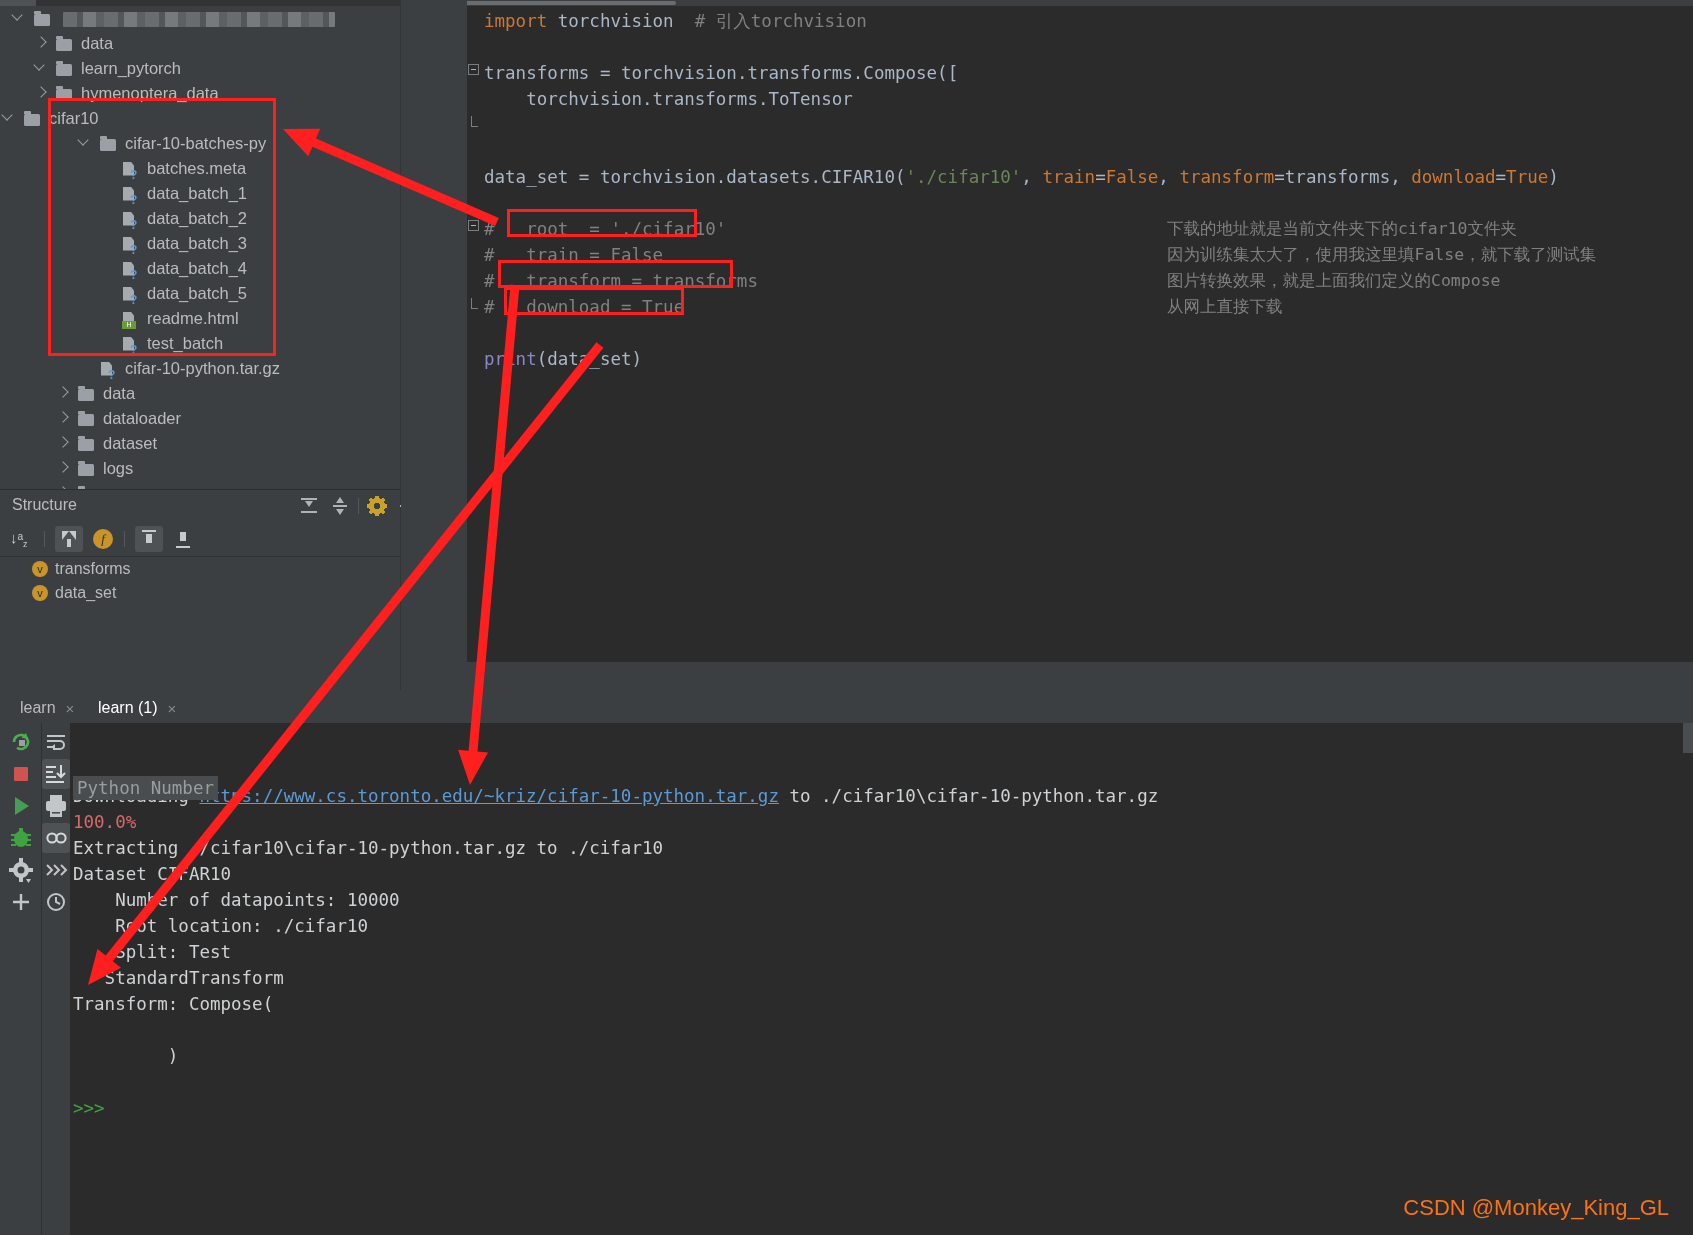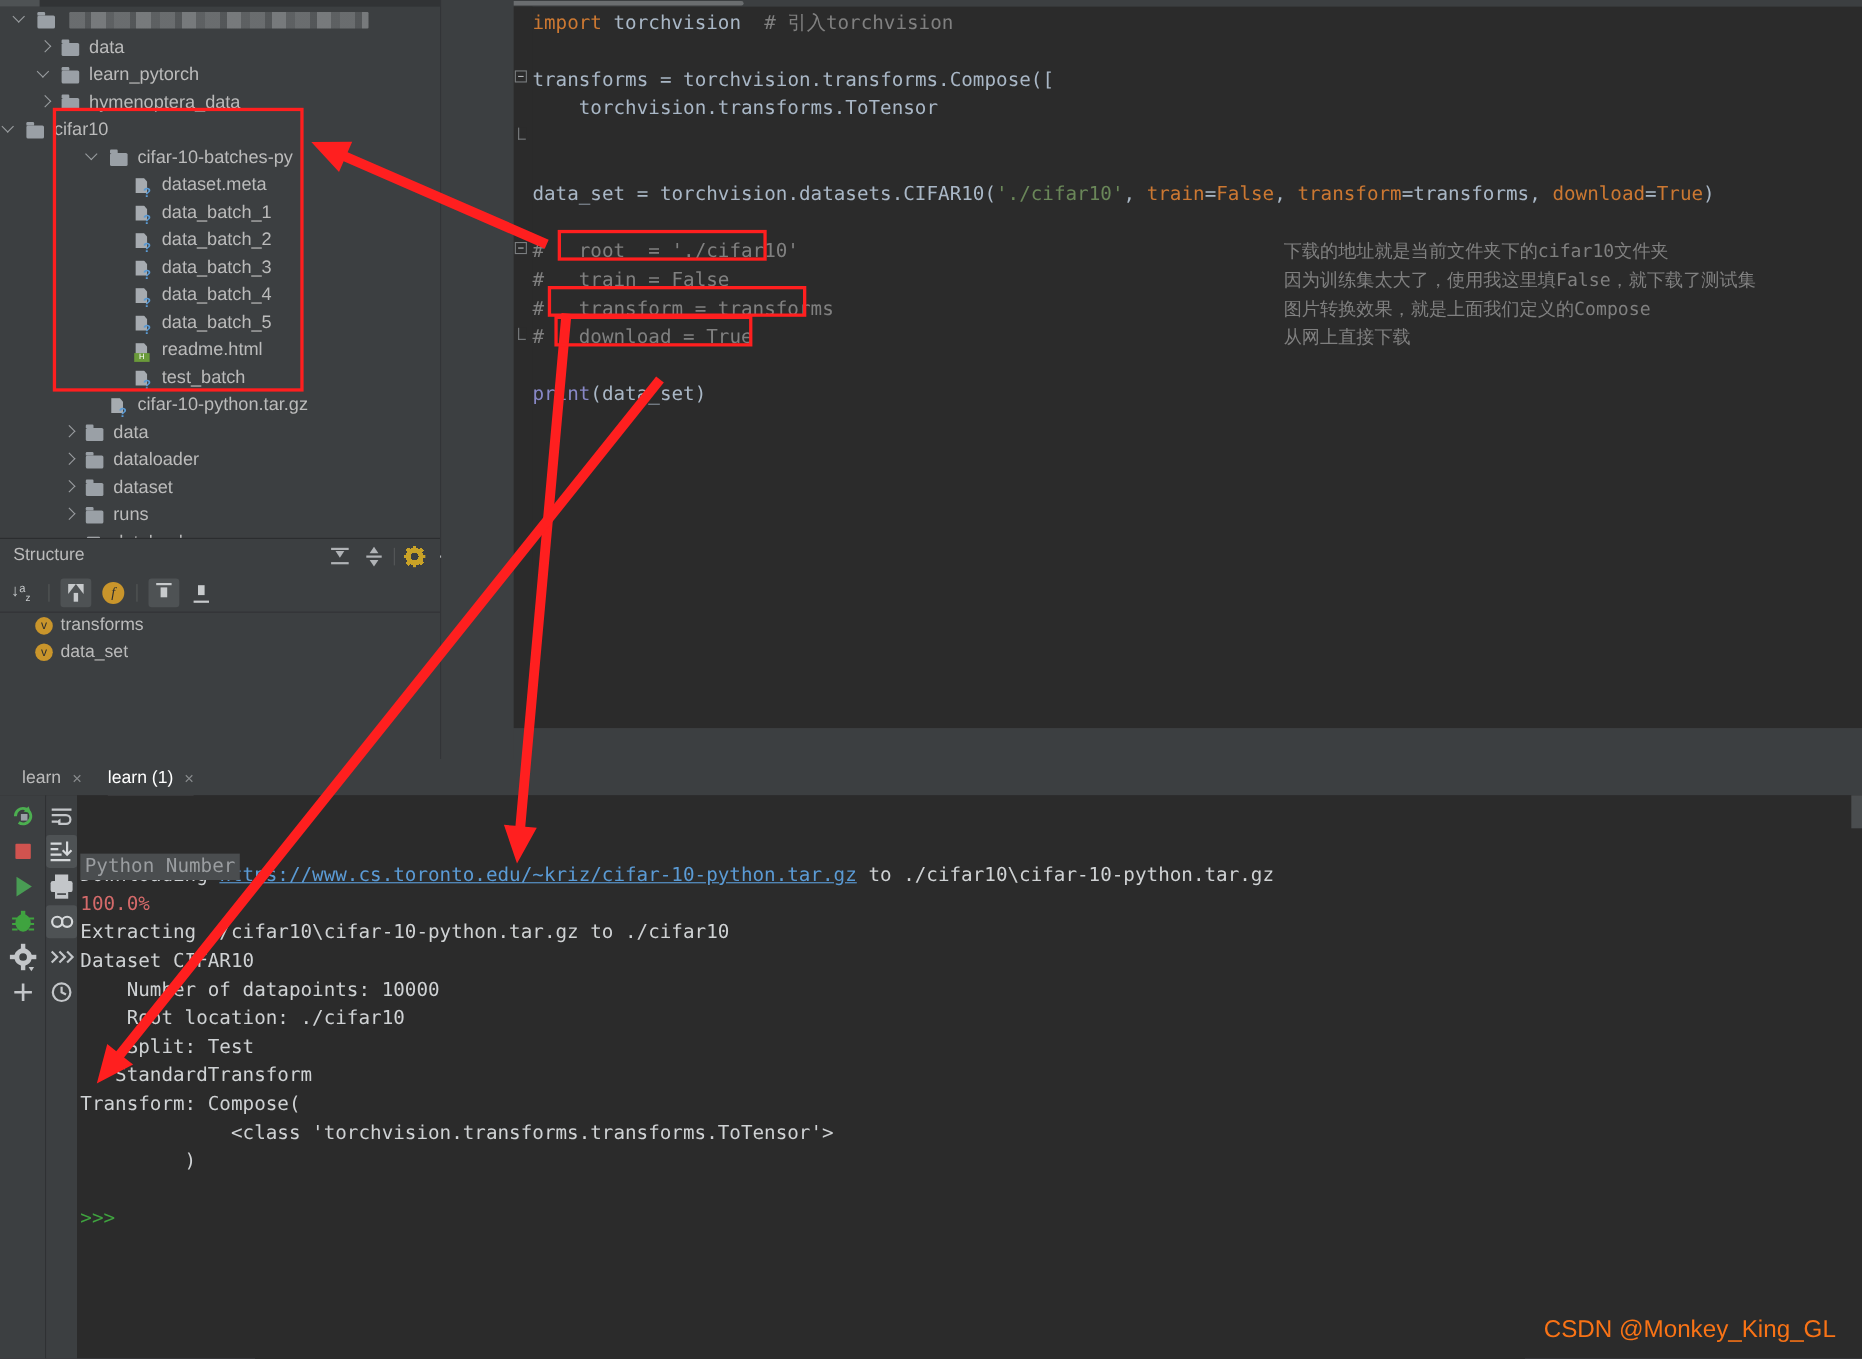--- a/index.html
+++ b/index.html
@@ -214,21 +214,21 @@
           <i></i>
         </span>
         <span class="tlabel">cifar-10-batches-py</span>
       </div>
       <div class="trow" style="padding-left: 98px;">
         <span class="tw"></span>
         <span class="qico">
           <b></b>
           <s>?</s>
         </span>
-        <span class="tlabel">dataset.meta</span>
+        <span class="tlabel">batches.meta</span>
       </div>
       <div class="trow" style="padding-left: 98px;">
         <span class="tw"></span>
         <span class="qico">
           <b></b>
           <s>?</s>
         </span>
         <span class="tlabel">data_batch_1</span>
       </div>
       <div class="trow" style="padding-left: 98px;">
@@ -306,20 +306,29 @@
         <span class="tlabel">dataloader</span>
       </div>
       <div class="trow" style="padding-left: 54px;">
         <span class="tw">
           <span class="chev closed"></span>
         </span>
         <span class="fold">
           <i></i>
         </span>
         <span class="tlabel">dataset</span>
+      </div>
+      <div class="trow" style="padding-left: 54px;">
+        <span class="tw">
+          <span class="chev closed"></span>
+        </span>
+        <span class="fold">
+          <i></i>
+        </span>
+        <span class="tlabel">logs</span>
       </div>
       <div class="trow" style="padding-left: 54px;">
         <span class="tw">
           <span class="chev closed"></span>
         </span>
         <span class="fold">
           <i></i>
         </span>
         <span class="tlabel">runs</span>
       </div>
@@ -536,21 +545,20 @@
   <div id="console-out">
       <div class="oline" style="top: 60px;"><span>Downloading </span><span class="olink">https://www.cs.toronto.edu/~kriz/cifar-10-python.tar.gz</span><span> to ./cifar10\cifar-10-python.tar.gz</span></div>
       <div class="oline" style="top: 86px;"><span class="ored">100.0%</span></div>
       <div class="oline" style="top: 112px;"><span>Extracting ./cifar10\cifar-10-python.tar.gz to ./cifar10</span></div>
       <div class="oline" style="top: 138px;"><span>Dataset CIFAR10</span></div>
       <div class="oline" style="top: 164px;"><span>    Number of datapoints: 10000</span></div>
       <div class="oline" style="top: 190px;"><span>    Root location: ./cifar10</span></div>
       <div class="oline" style="top: 216px;"><span>    Split: Test</span></div>
       <div class="oline" style="top: 242px;"><span>   StandardTransform</span></div>
       <div class="oline" style="top: 268px;"><span>Transform: Compose(</span></div>
-      <div class="oline" style="top: 294px;"><span>             &lt;class 'torchvision.transforms.transforms.ToTensor'&gt;</span></div>
       <div class="oline" style="top: 320px;"><span>         )</span></div>
       <div class="oline" style="top: 346px;"><span></span></div>
       <div class="oline" style="top: 372px;"><span class="ogreen">&gt;&gt;&gt;</span></div>
     </div>
   <div id="py-console-badge">Python Number</div>
   <div id="console-scrollbar"></div>
   <div id="watermark">CSDN @Monkey_King_GL</div>
 </div>
 
 <svg id="overlay">

